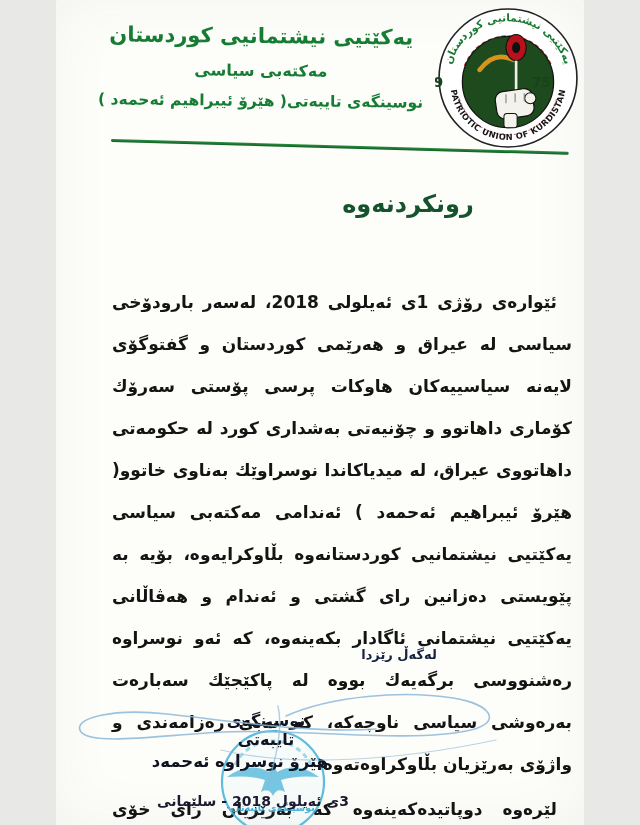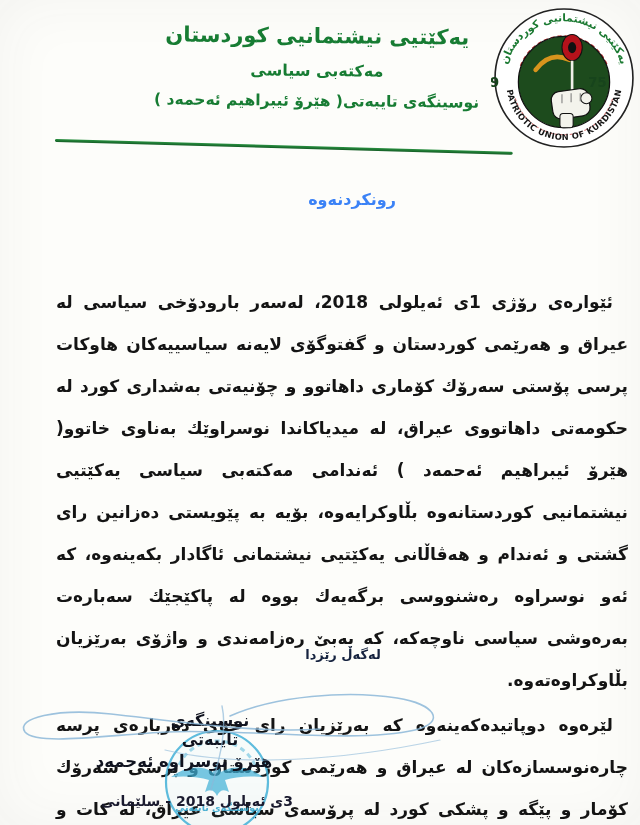--- a/index.html
+++ b/index.html
@@ -1,18 +1,18 @@
 <!DOCTYPE html>
 <html lang="ckb" dir="rtl"><head>
 <meta charset="utf-8">
 <style>
   html,body{margin:0;padding:0;background:#e8e8e6;}
   .page{
     position:relative;
-    width:640px;height:825px;
+    width:528px;height:825px;
     margin:0 auto;
     background:#fdfdfa;
     overflow:hidden;
     font-family:"DejaVu Sans",sans-serif;
     box-shadow:inset 0 0 60px rgba(60,60,50,.05);
     direction:rtl;
   }
   .hdr{
     position:absolute;top:24px;right:148px;width:350px;
     text-align:center;color:#177c33;transform:rotate(.6deg);
@@ -21,21 +21,21 @@
   .hdr .l2{font-size:16px;font-weight:bold;margin-top:13px;}
   .hdr .l3{font-size:15.5px;font-weight:bold;margin-top:12px;}
   .logo{position:absolute;top:5px;right:3px;width:146px;height:146px;}
   .divider{
     position:absolute;left:55px;top:139px;width:458px;height:3px;
     background:linear-gradient(180deg,#2a9141,#135c24);
     transform:rotate(1.6deg);transform-origin:0 0;border-radius:2px;
   }
   .title{
     position:absolute;top:190px;left:272px;width:160px;
-    text-align:center;font-size:16px;font-weight:bold;color:#3b82f6;
+    text-align:center;font-size:24px;font-weight:bold;color:#14532d;
   }
   .bodytext{
     position:absolute;top:281px;right:12px;left:56px;
     font-size:17px;font-weight:bold;color:#141414;
     line-height:42px;text-align:justify;text-justify:inter-word;
   }
   .bodytext p{margin:0 0 3px 0;text-indent:15px;}
   .closing{
     position:absolute;top:647px;left:278px;width:130px;
     text-align:center;font-size:13px;font-weight:bold;color:#16233f;

